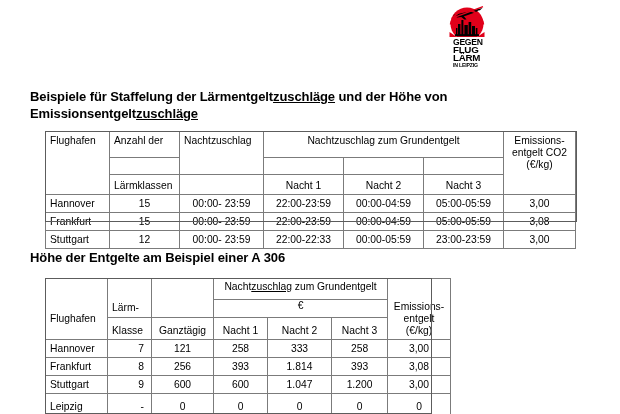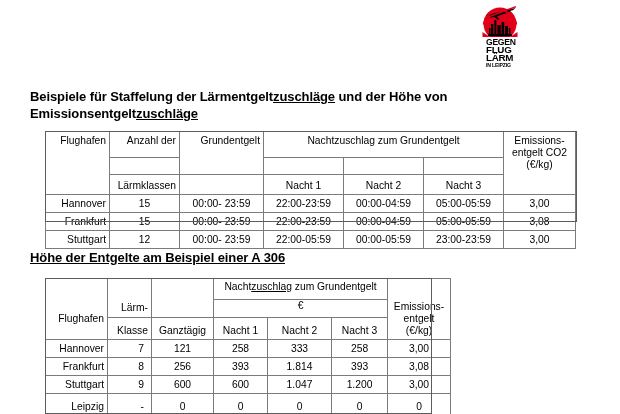--- a/index.html
+++ b/index.html
@@ -13,59 +13,59 @@
     font-family: "Liberation Sans", sans-serif;
     color: #000000;
     overflow: hidden;
     position: relative;
   }
 
   
   #logo-block {
     position: absolute;
     top: 4px;
-    left: 472px;
+    left: 439px;
     width: 56px;
     height: 64px;
   }
   #logo-svg { display: block; }
 
   
   .doc-heading {
     position: absolute;
     left: 30px;
     font-size: 13px;
     font-weight: bold;
     line-height: 17px;
     letter-spacing: -0.1px;
     white-space: nowrap;
   }
   #heading-1 { top: 88px; width: 470px; white-space: normal; }
-  #heading-2 { top: 249px; text-decoration: underline; }
+  #heading-2 { top: 249px; }
   .u { text-decoration: underline; }
 
   
   table.doc-table {
     position: absolute;
     border-collapse: collapse;
     font-size: 10.3px;
     font-weight: normal;
     table-layout: fixed;
     background: #fff;
   }
   table.doc-table td {
     border: 1px solid #7b7b7b;
     padding: 0 3px;
     text-align: center;
     vertical-align: middle;
     line-height: 12px;
     overflow: hidden;
     white-space: nowrap;
   }
-  table.doc-table .left  { text-align: right;  padding-left: 4px; }
+  table.doc-table .left  { text-align: left;  padding-left: 4px; }
   table.doc-table .right { text-align: right; padding-right: 7px; }
 
   
   table.doc-table {
     outline: none;
   }
   .table-frame {
     position: absolute;
     border: 1.6px solid #5c5c5c;
     pointer-events: none;
@@ -154,21 +154,21 @@
     <col style="width:84px">
     <col style="width:80px">
     <col style="width:80px">
     <col style="width:80px">
     <col style="width:72px">
   </colgroup>
   <tbody>
     <tr class="r-head-top">
       <td rowspan="3" class="left" style="vertical-align:top;padding-top:3px">Flughafen</td>
       <td class="left">Anzahl der</td>
-      <td rowspan="2" class="left" style="vertical-align:top;padding-top:3px">Grundentgelt</td>
+      <td rowspan="2" class="left" style="vertical-align:top;padding-top:3px">Nachtzuschlag</td>
       <td colspan="3">Nachtzuschlag zum Grundentgelt</td>
       <td rowspan="3" style="vertical-align:top;padding-top:3px">
         <span class="stack">Emissions-</span>
         <span class="stack">entgelt CO2</span>
         <span class="stack">(€/kg)</span>
       </td>
     </tr>
     <tr class="r-head-mid">
       <td></td>
       <td></td>
@@ -198,21 +198,21 @@
       <td>00:00- 23:59</td>
       <td>22:00-23:59</td>
       <td>00:00-04:59</td>
       <td>05:00-05:59</td>
       <td>3,08</td>
     </tr>
     <tr class="r-data">
       <td class="left">Stuttgart</td>
       <td>12</td>
       <td>00:00- 23:59</td>
-      <td>22:00-05:59</td>
+      <td>22:00-22:33</td>
       <td>00:00-05:59</td>
       <td>23:00-23:59</td>
       <td>3,00</td>
     </tr>
   </tbody>
 </table>
 <div class="table-frame" id="frame-1"></div>
 
 <div class="doc-heading" id="heading-2">Höhe der Entgelte am Beispiel einer A 306</div>
 

